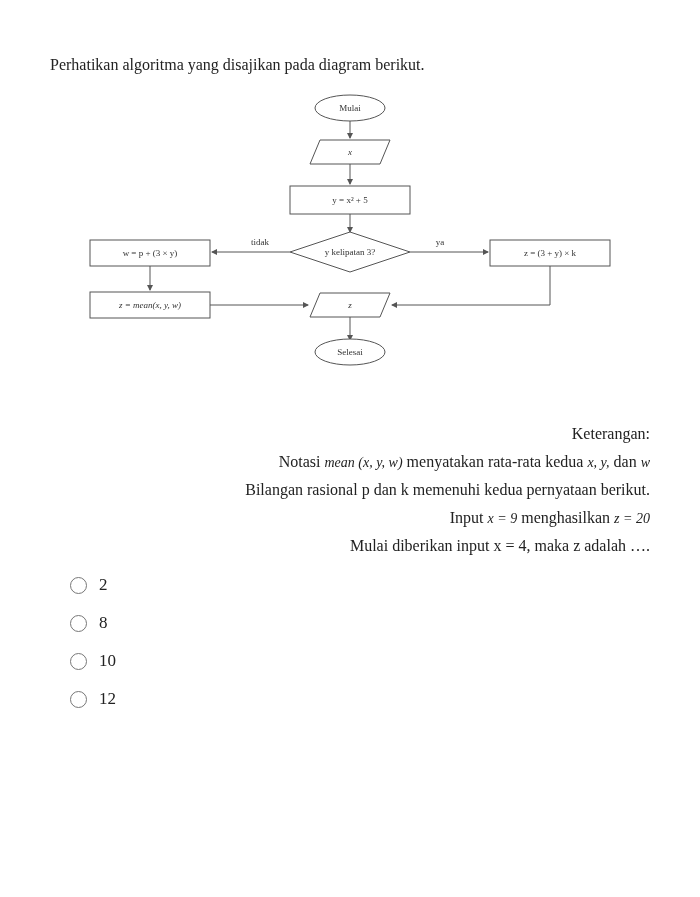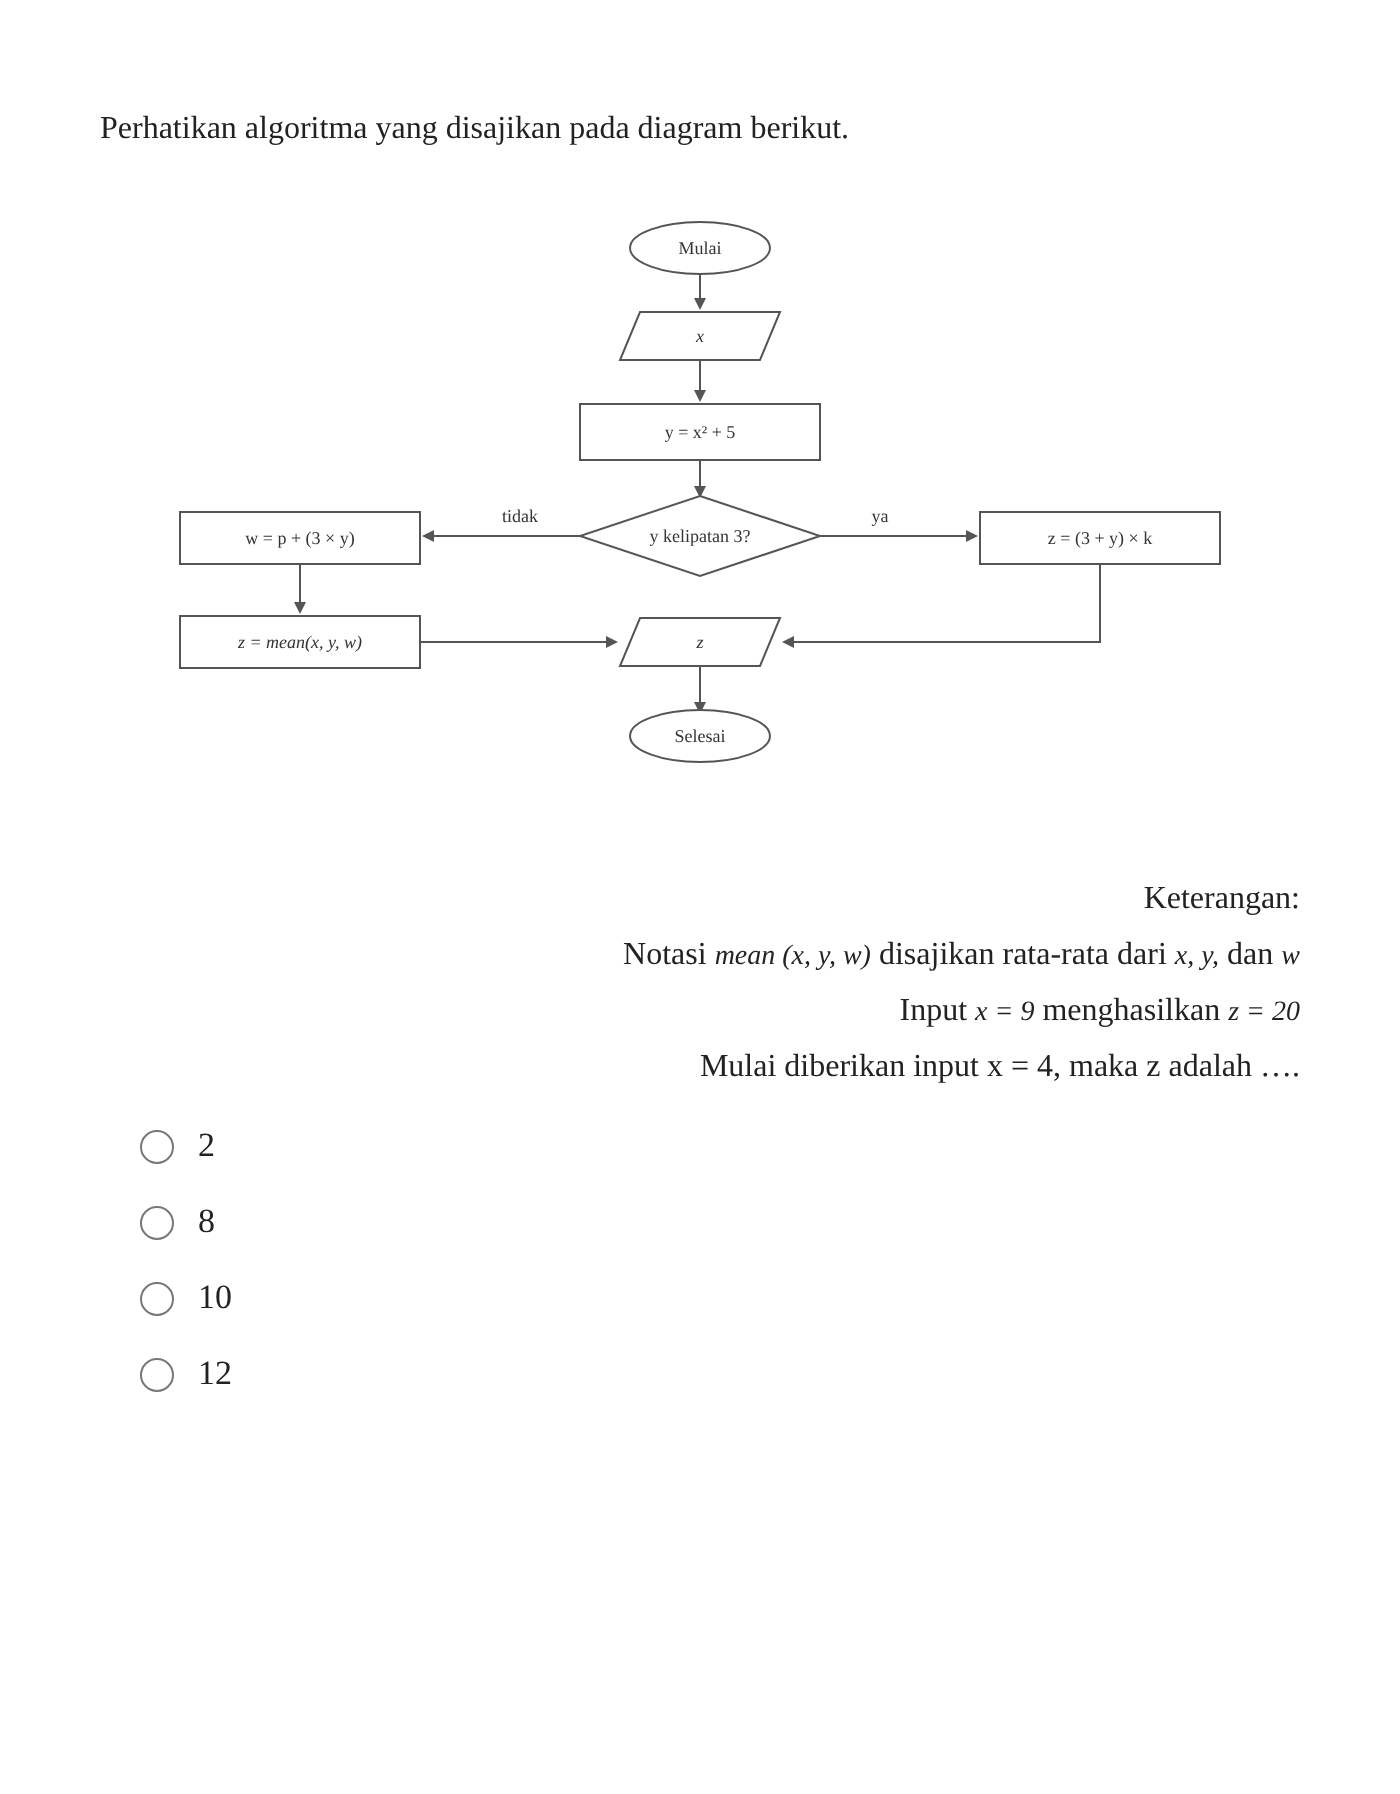--- a/index.html
+++ b/index.html
@@ -6,21 +6,21 @@
     margin: 0;
     padding: 40px 50px;
     font-family: "Times New Roman", Times, serif;
     font-size: 16px;
     color: #222;
     background: #fff;
     width: 700px;
     box-sizing: border-box;
   }
   .question-text {
-    margin-bottom: 32px;
+    margin-bottom: 16px;
   }
   .flowchart {
     width: 560px;
     margin: 10px auto 25px auto;
     display: block;
   }
   .flow-label {
     font-family: "Times New Roman", serif;
     font-size: 9px;
     fill: #333;
@@ -123,22 +123,23 @@
 
   <line class="arrow" x1="280" y1="227" x2="280" y2="250"></line>
 
   <ellipse class="shape" cx="280" cy="262" rx="35" ry="13"></ellipse>
   <text class="flow-label" x="280" y="265" text-anchor="middle">Selesai</text>
 </svg>
 
 <div class="notes">
   <p>Keterangan:</p>
   <p>
-    <span>Notasi </span><span class="smallmath">mean (x, y, w)</span><span> disajikan rata-rata dari </span><span class="smallmath">x, y,</span><span> dan </span><span class="smallmath">w</span>
+    <span>Notasi </span><span class="smallmath">mean (x, y, w)</span><span> menyatakan rata-rata kedua </span><span class="smallmath">x, y,</span><span> dan </span><span class="smallmath">w</span>
   </p>
+  <p>Bilangan rasional p dan k memenuhi kedua pernyataan berikut.</p>
   <p>
     <span>Input </span><span class="smallmath">x = 9</span><span> menghasilkan </span><span class="smallmath">z = 20</span>
   </p>
   <p>Mulai diberikan input x = 4, maka z adalah ….</p>
 </div>
 
 <ul class="options">
   <li>
       <span class="radio"></span>
       <span>2</span>

